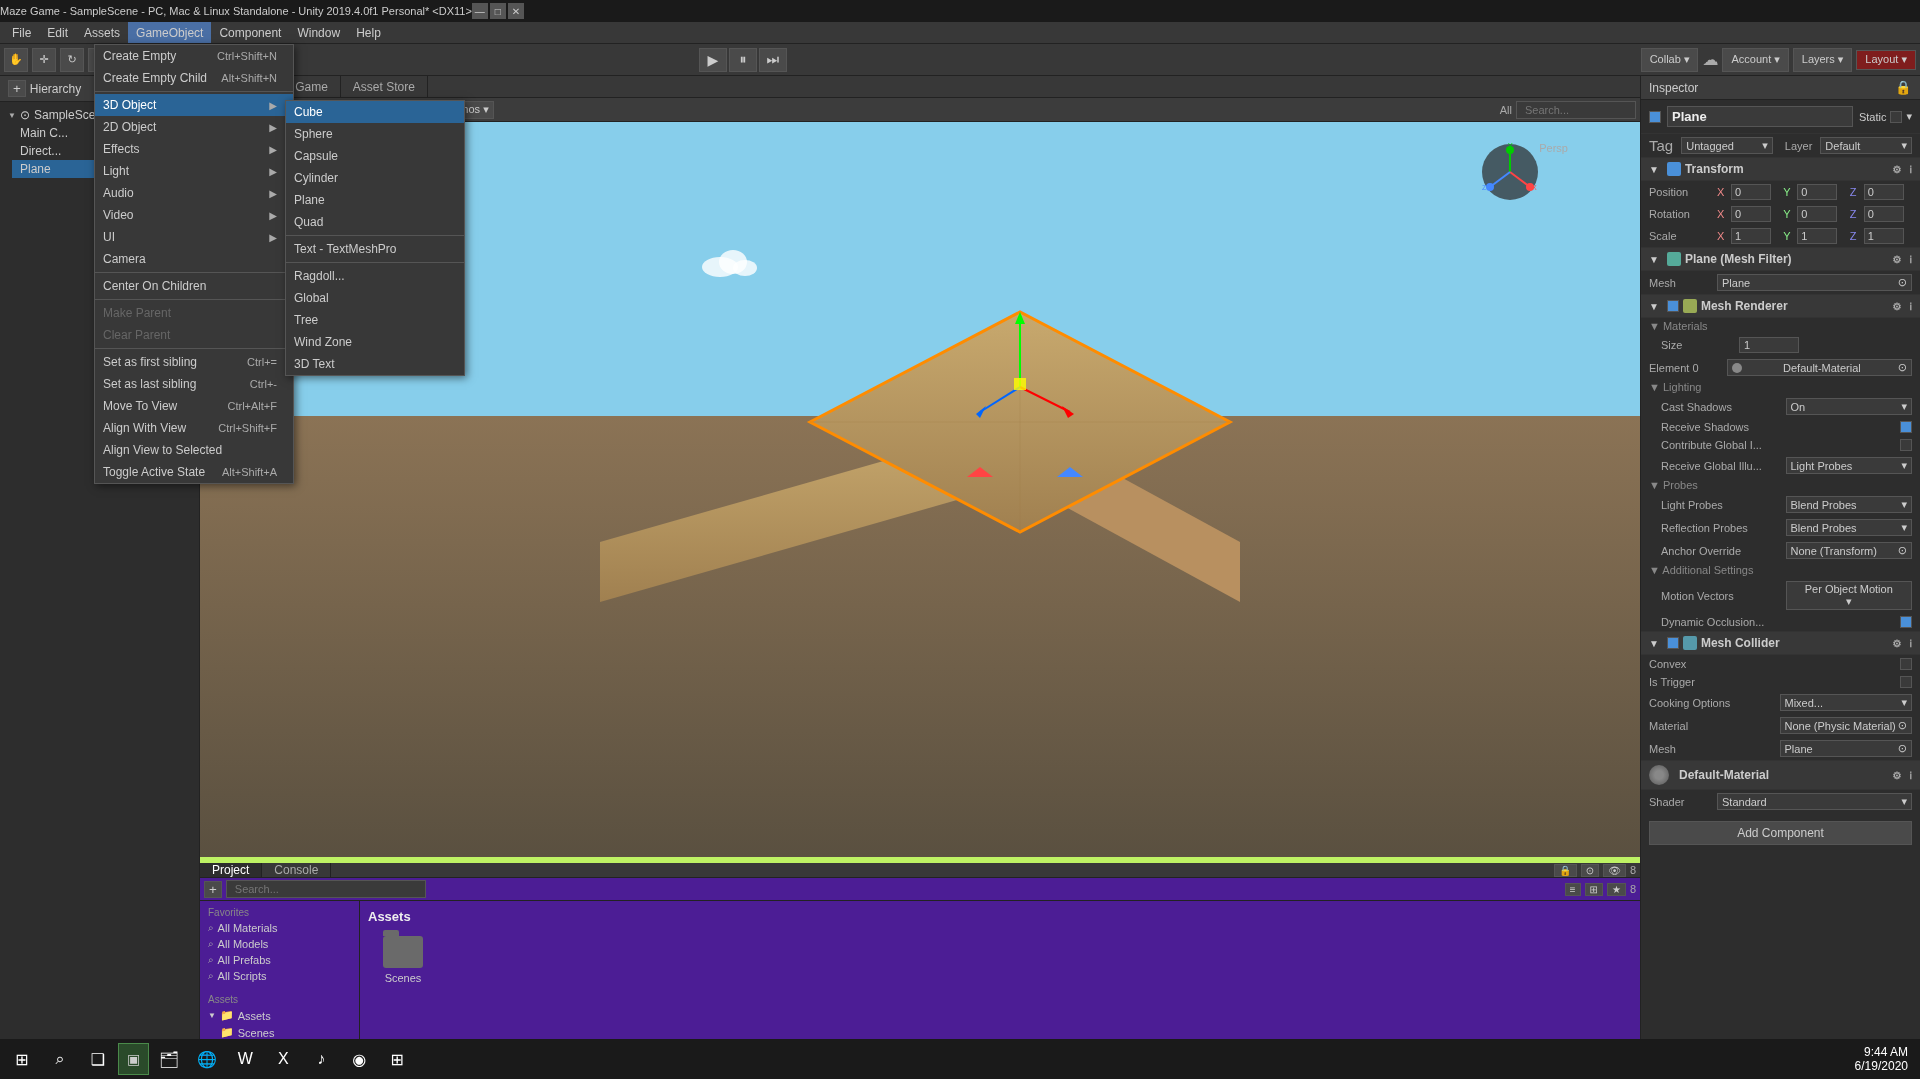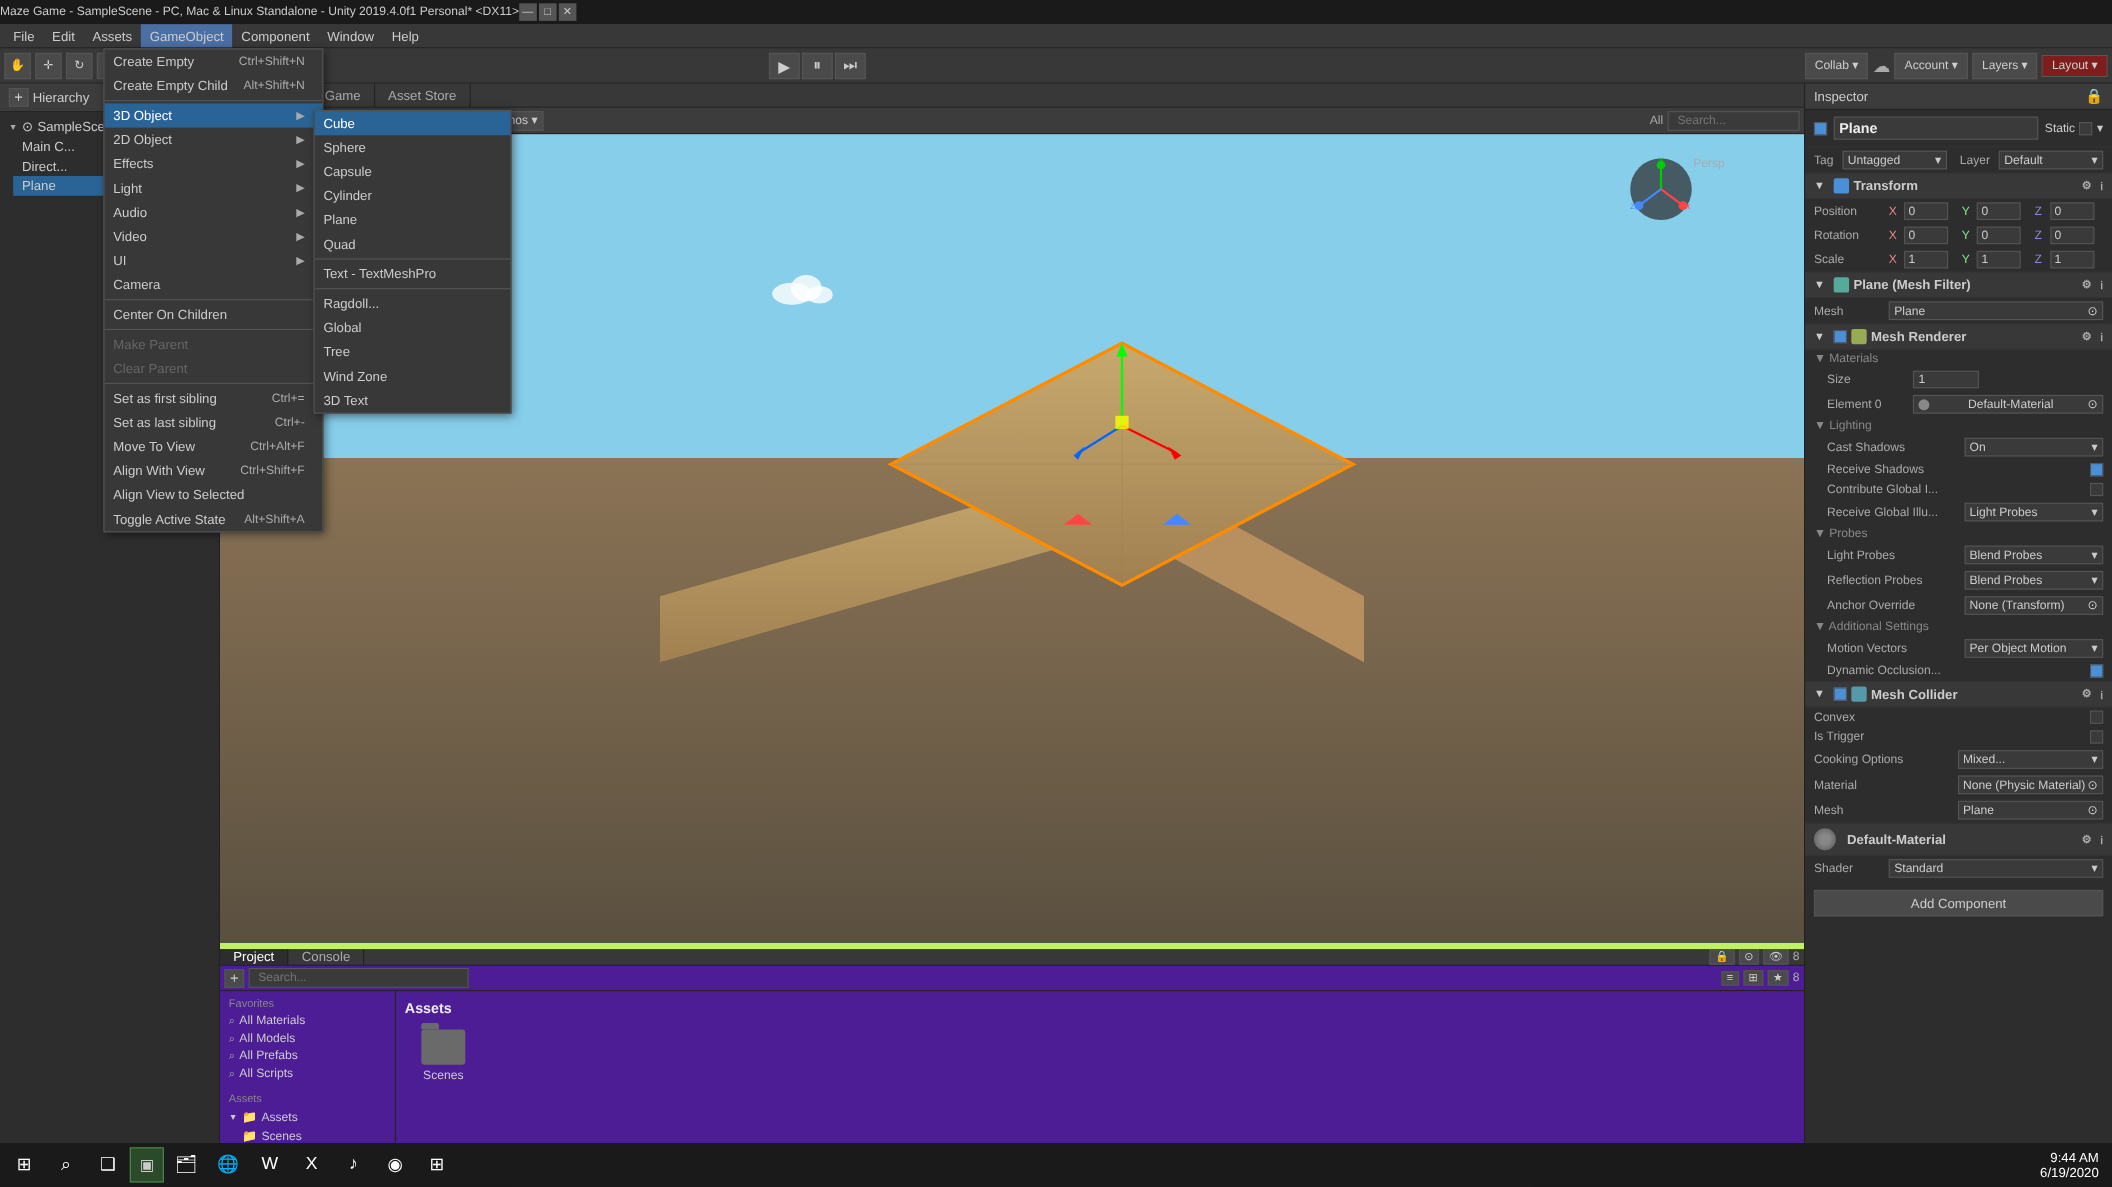--- a/index.html
+++ b/index.html
@@ -755,21 +755,21 @@
       <span class="checkbox-inline"></span>
       <input value="Plane" style="background: rgb(58, 58, 58); border: 1px solid rgb(85, 85, 85); color: rgb(238, 238, 238); padding: 2px 4px; font-size: 13px; font-weight: bold; flex: 1 1 0%;">
       <div class="static-checkbox">
         <span>Static</span>
         <span class="checkbox-empty"></span>
         <span style="cursor:pointer;">▾</span>
       </div>
     </div>
 
     <div class="inspector-row">
-      <span style="color:#aaa;font-size:11px;">Tag</span>
+      <span style="color:#aaa;font-size:15px;">Tag</span>
       <div class="dropdown-field" style="flex:1;">
         <span>Untagged</span>
         <span>▾</span>
       </div>
       <span style="color:#aaa;font-size:11px;margin-left:4px;">Layer</span>
       <div class="dropdown-field" style="flex:1;">
         <span>Default</span>
         <span>▾</span>
       </div>
     </div>
@@ -862,21 +862,21 @@
 
     <div style="padding:2px 8px;font-size:11px;color:#888;cursor:pointer;">
       <span>▼ </span>
       <span>Materials</span>
     </div>
     <div class="inspector-row">
       <span class="inspector-label" style="margin-left:12px;width:70px;">Size</span>
       <input class="inspector-field" style="max-width: 60px;" value="1">
     </div>
     <div class="inspector-row">
-      <span class="inspector-label" style="margin-left:12px;width:70px;">Element 0</span>
+      <span class="inspector-label" style="margin-left:0;width:70px;">Element 0</span>
       <div class="dropdown-field">
         <span style="width:10px;height:10px;background:#888;border-radius:50%;display:inline-block;margin-right:4px;"></span>
         <span>Default-Material</span>
         <span>⊙</span>
       </div>
     </div>
 
     <div style="padding:2px 8px;font-size:11px;color:#888;cursor:pointer;">
       <span>▼ </span>
       <span>Lighting</span>
@@ -929,21 +929,21 @@
         <span>⊙</span>
       </div>
     </div>
 
     <div style="padding:2px 8px;font-size:11px;color:#888;cursor:pointer;">
       <span>▼ </span>
       <span>Additional Settings</span>
     </div>
     <div class="inspector-row">
       <span style="color:#aaa;font-size:11px;flex:1;margin-left:12px;">Motion Vectors</span>
-      <div class="dropdown-field" style="width:110px;">
+      <div class="dropdown-field" style="width:110px;flex-direction:column;">
         <span>Per Object Motion</span>
         <span>▾</span>
       </div>
     </div>
     <div class="inspector-row">
       <span style="color:#aaa;font-size:11px;flex:1;margin-left:12px;">Dynamic Occlusion...</span>
       <span class="checkbox-inline"></span>
     </div>
 
     <div class="inspector-section">

